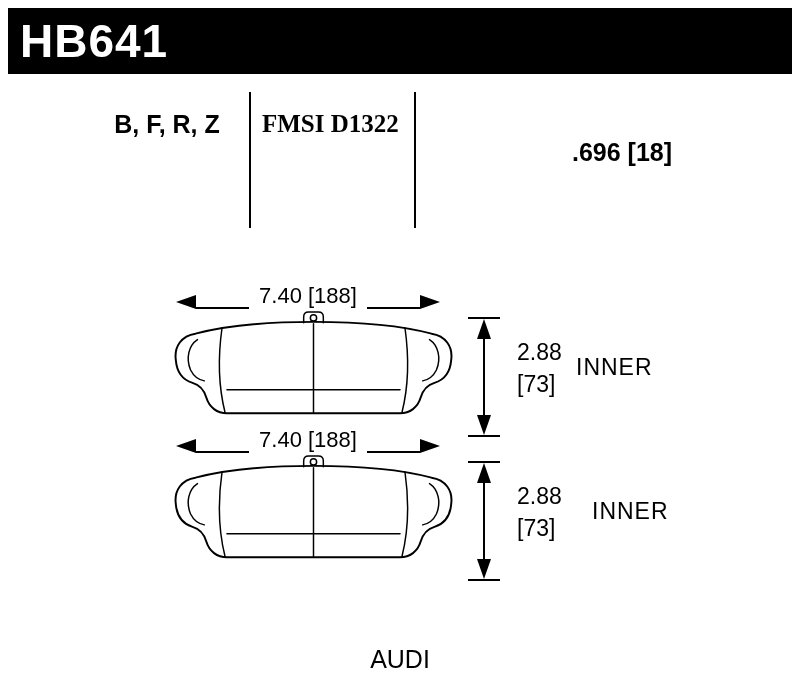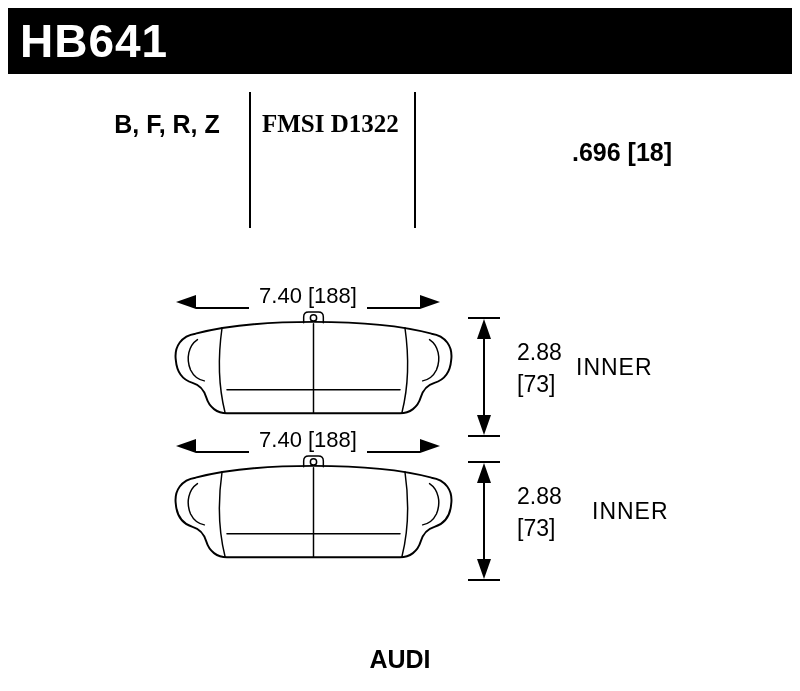--- a/index.html
+++ b/index.html
@@ -48,21 +48,21 @@
   
   .mtext{position:absolute;font-size:23px;white-space:nowrap;}
   .h1a{left:517px;top:339px;}
   .h1b{left:517px;top:371px;}
   .h2a{left:517px;top:483px;}
   .h2b{left:517px;top:515px;}
   .padlabel{position:absolute;font-size:23px;letter-spacing:1px;white-space:nowrap;}
   .label-1{left:576px;top:354px;}
   .label-2{left:592px;top:498px;}
 
-  .footer{position:absolute;left:0;right:0;top:645px;text-align:center;font-size:25px;font-weight:bold;}
+  .footer{position:absolute;left:0;right:0;top:645px;text-align:center;font-size:25px;font-weight:normal;}
 </style>
 </head>
 <body>
 
 <div class="page">
 
   <div class="header-bar">
     <span class="part-number">HB641</span>
   </div>
 

